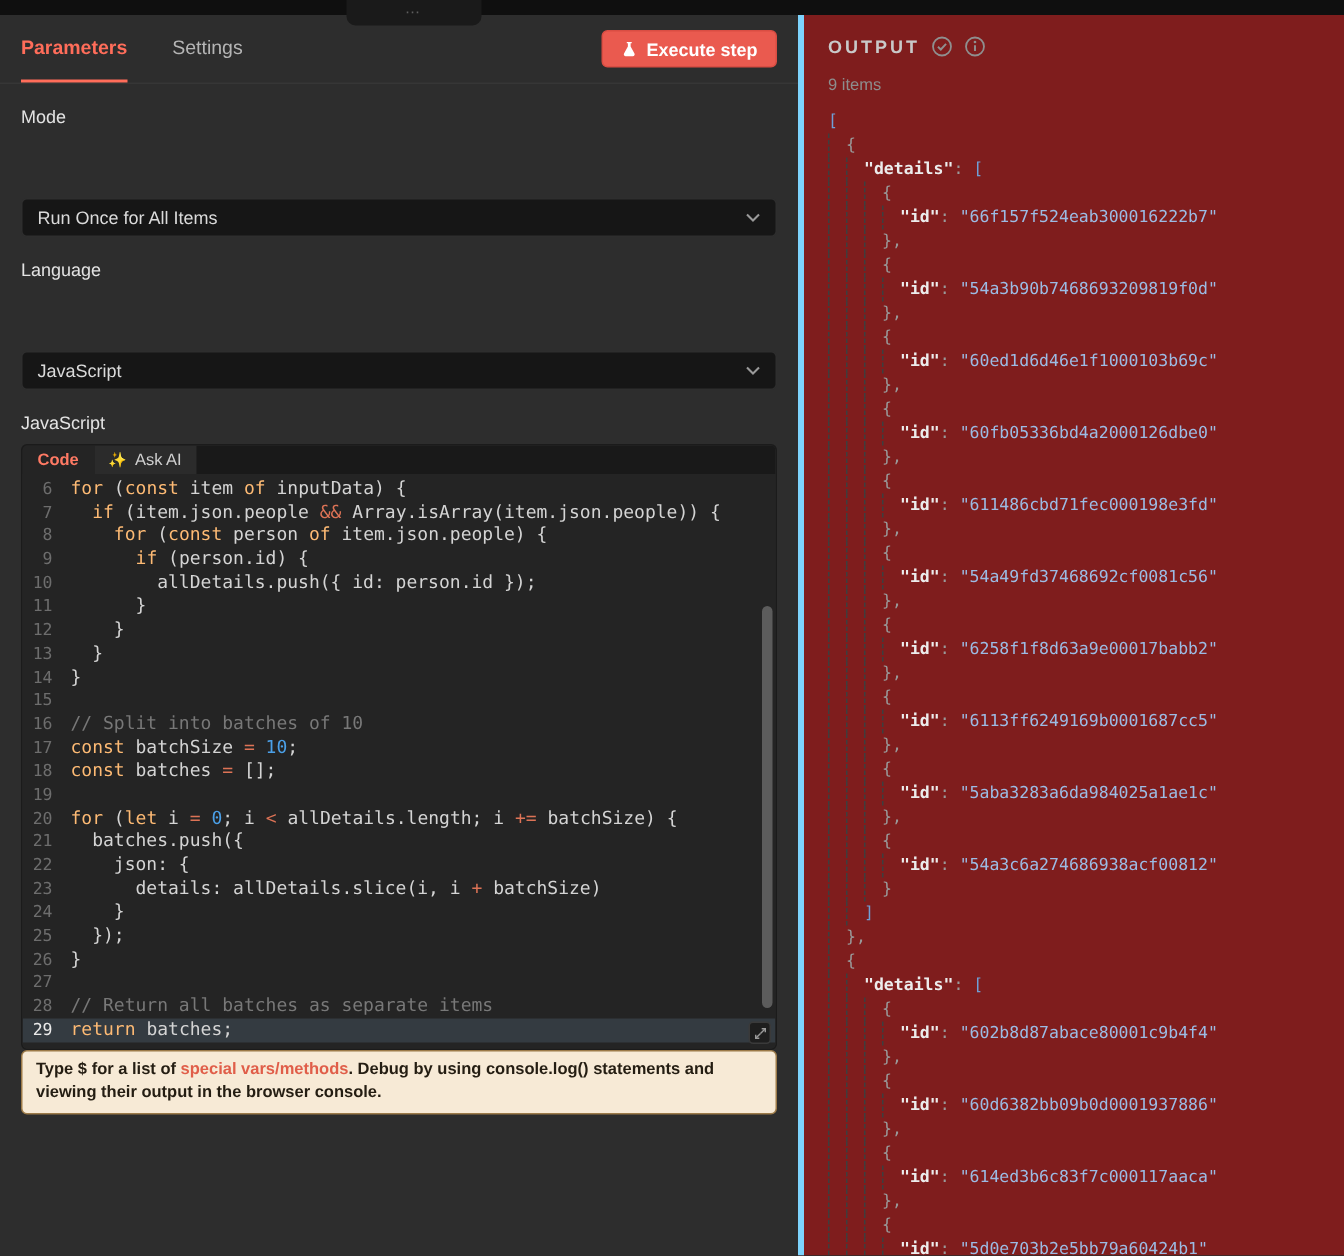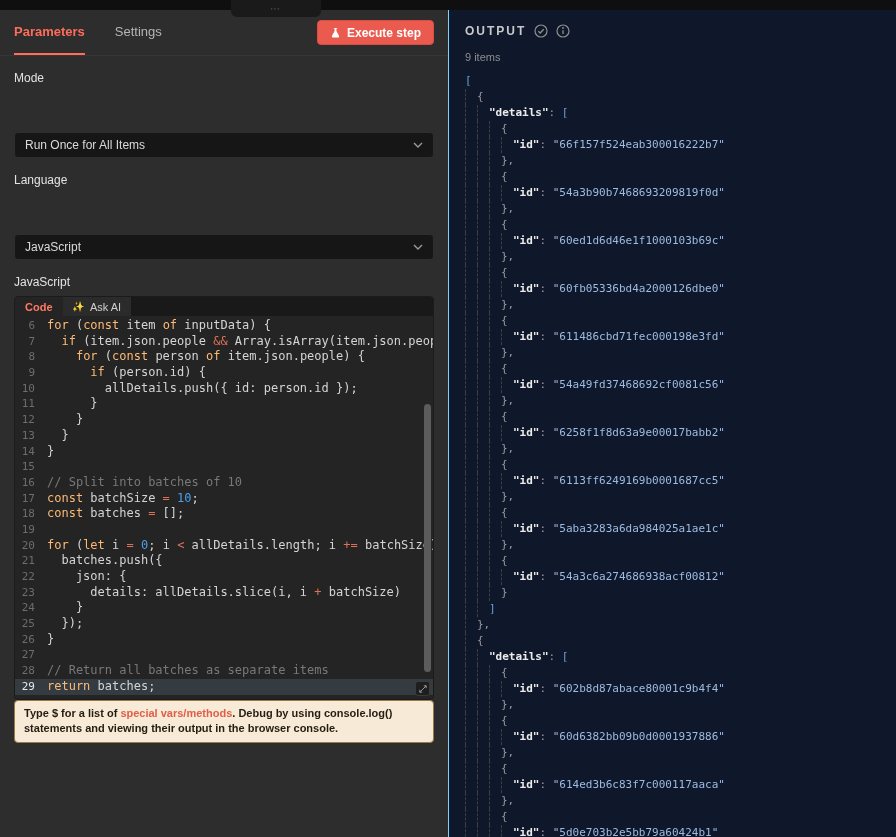--- a/index.html
+++ b/index.html
@@ -9,21 +9,21 @@
   
   .topbar { height:10px; background:#0f0f0f; position:relative; z-index:5; }
   .drag-tab { position:absolute; left:231px; top:0; width:90px; height:17px;
     background:#1a1a1a; border-radius:0 0 6px 6px; display:flex; align-items:center;
     justify-content:center; }
   .drag-tab .dots { color:#5f5f5f; font-size:10px; letter-spacing:2px; line-height:1; }
 
   .panels { display:flex; height:827px; }
 
   
-  .left-panel { width:448px; background:#2d2d2d; display:flex; flex-direction:column; }
+  .left-panel { width:532px; background:#2d2d2d; display:flex; flex-direction:column; }
   .panel-header { display:flex; align-items:center; justify-content:space-between;
     padding:0 14px; height:46px; border-bottom:1px solid #363636; }
   .tabs { display:flex; gap:30px; height:100%; }
   .tab { font-size:13px; color:#b5b5b5; display:flex; align-items:center; height:100%;
     cursor:pointer; border-bottom:2px solid transparent; }
   .tab.active { color:#ff6d5a; border-bottom-color:#ff6d5a; font-weight:600; }
   .execute-btn { display:flex; align-items:center; gap:6px; height:25px; padding:4px 12px;
     background:#ea5a4f; border:1px solid #d94d43; border-radius:4px; color:#fff;
     font-size:12px; font-weight:600; cursor:pointer; font-family:inherit; }
 
@@ -59,21 +59,21 @@
     background:#1e1e1e; border:1px solid #3a3a3a; border-radius:3px; display:flex;
     align-items:center; justify-content:center; cursor:pointer; }
 
   
   .notice { background:#f7ead6; border:1px solid #9c7a48;
     border-radius:4px; padding:5px 9px; font-size:11px; line-height:1.4;
     color:#241d12; font-weight:600; }
   .notice .link { color:#e05e49; cursor:pointer; }
 
   
-  .right-panel { flex:1; background:#0f172a; border-left:1px solid #7dd3fc;
+  .right-panel { flex:1; background:#7f1d1d; border-left:4px solid #7dd3fc;
     padding:14px 15px 0 16px; overflow:hidden; }
   .output-header { display:flex; align-items:center; gap:8px; }
   .output-title { font-size:12px; font-weight:700; letter-spacing:2px; color:#c9c9c9; }
   .items-count { font-size:11px; color:#8d8d8d; margin-top:13px; }
   .json-tree { margin-top:10px; font-family:"DejaVu Sans Mono", monospace;
     font-size:11px; }
   .json-line { display:flex; height:16px; line-height:16px; white-space:pre; }
   .guide { flex:none; width:12px; border-left:1px dashed #3e3e3e; height:16px; }
   .jt-key { color:#ececec; font-weight:700; }
   .jt-str { color:#9cbbe3; }

